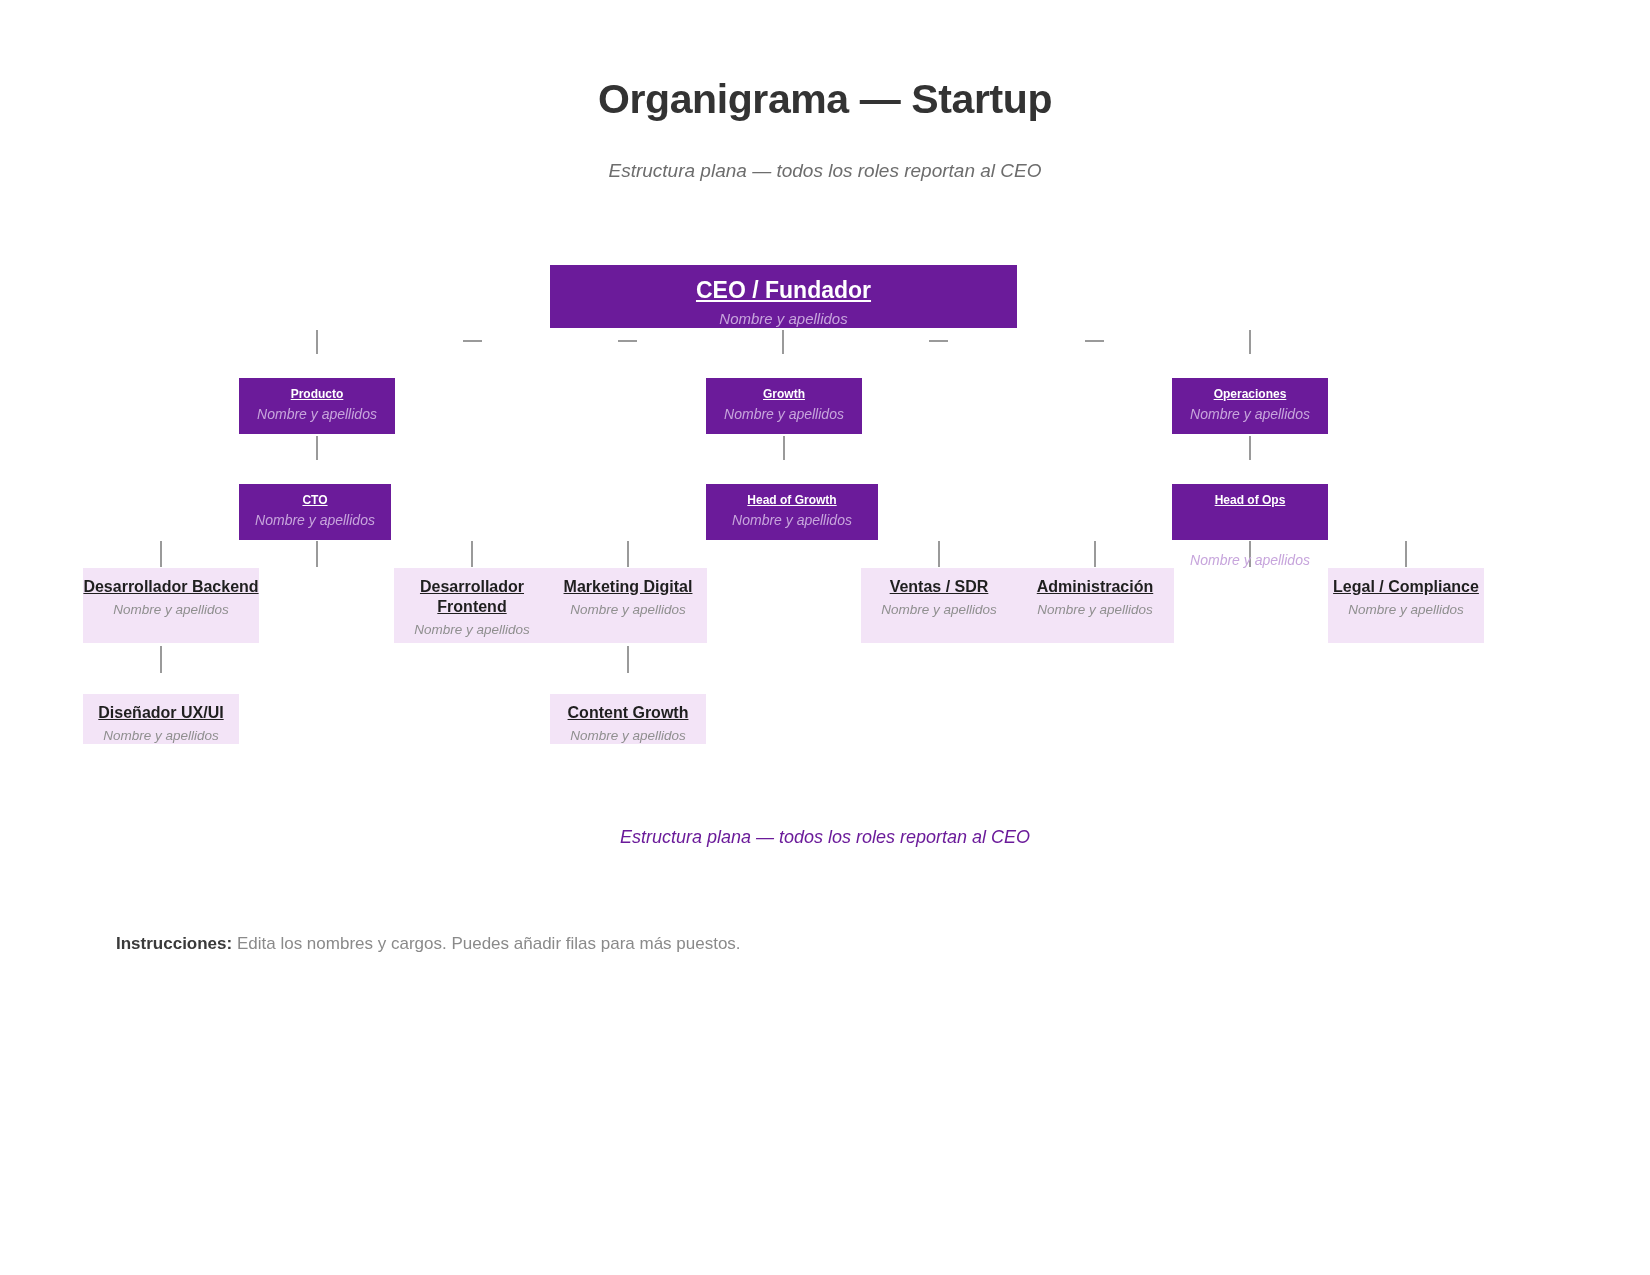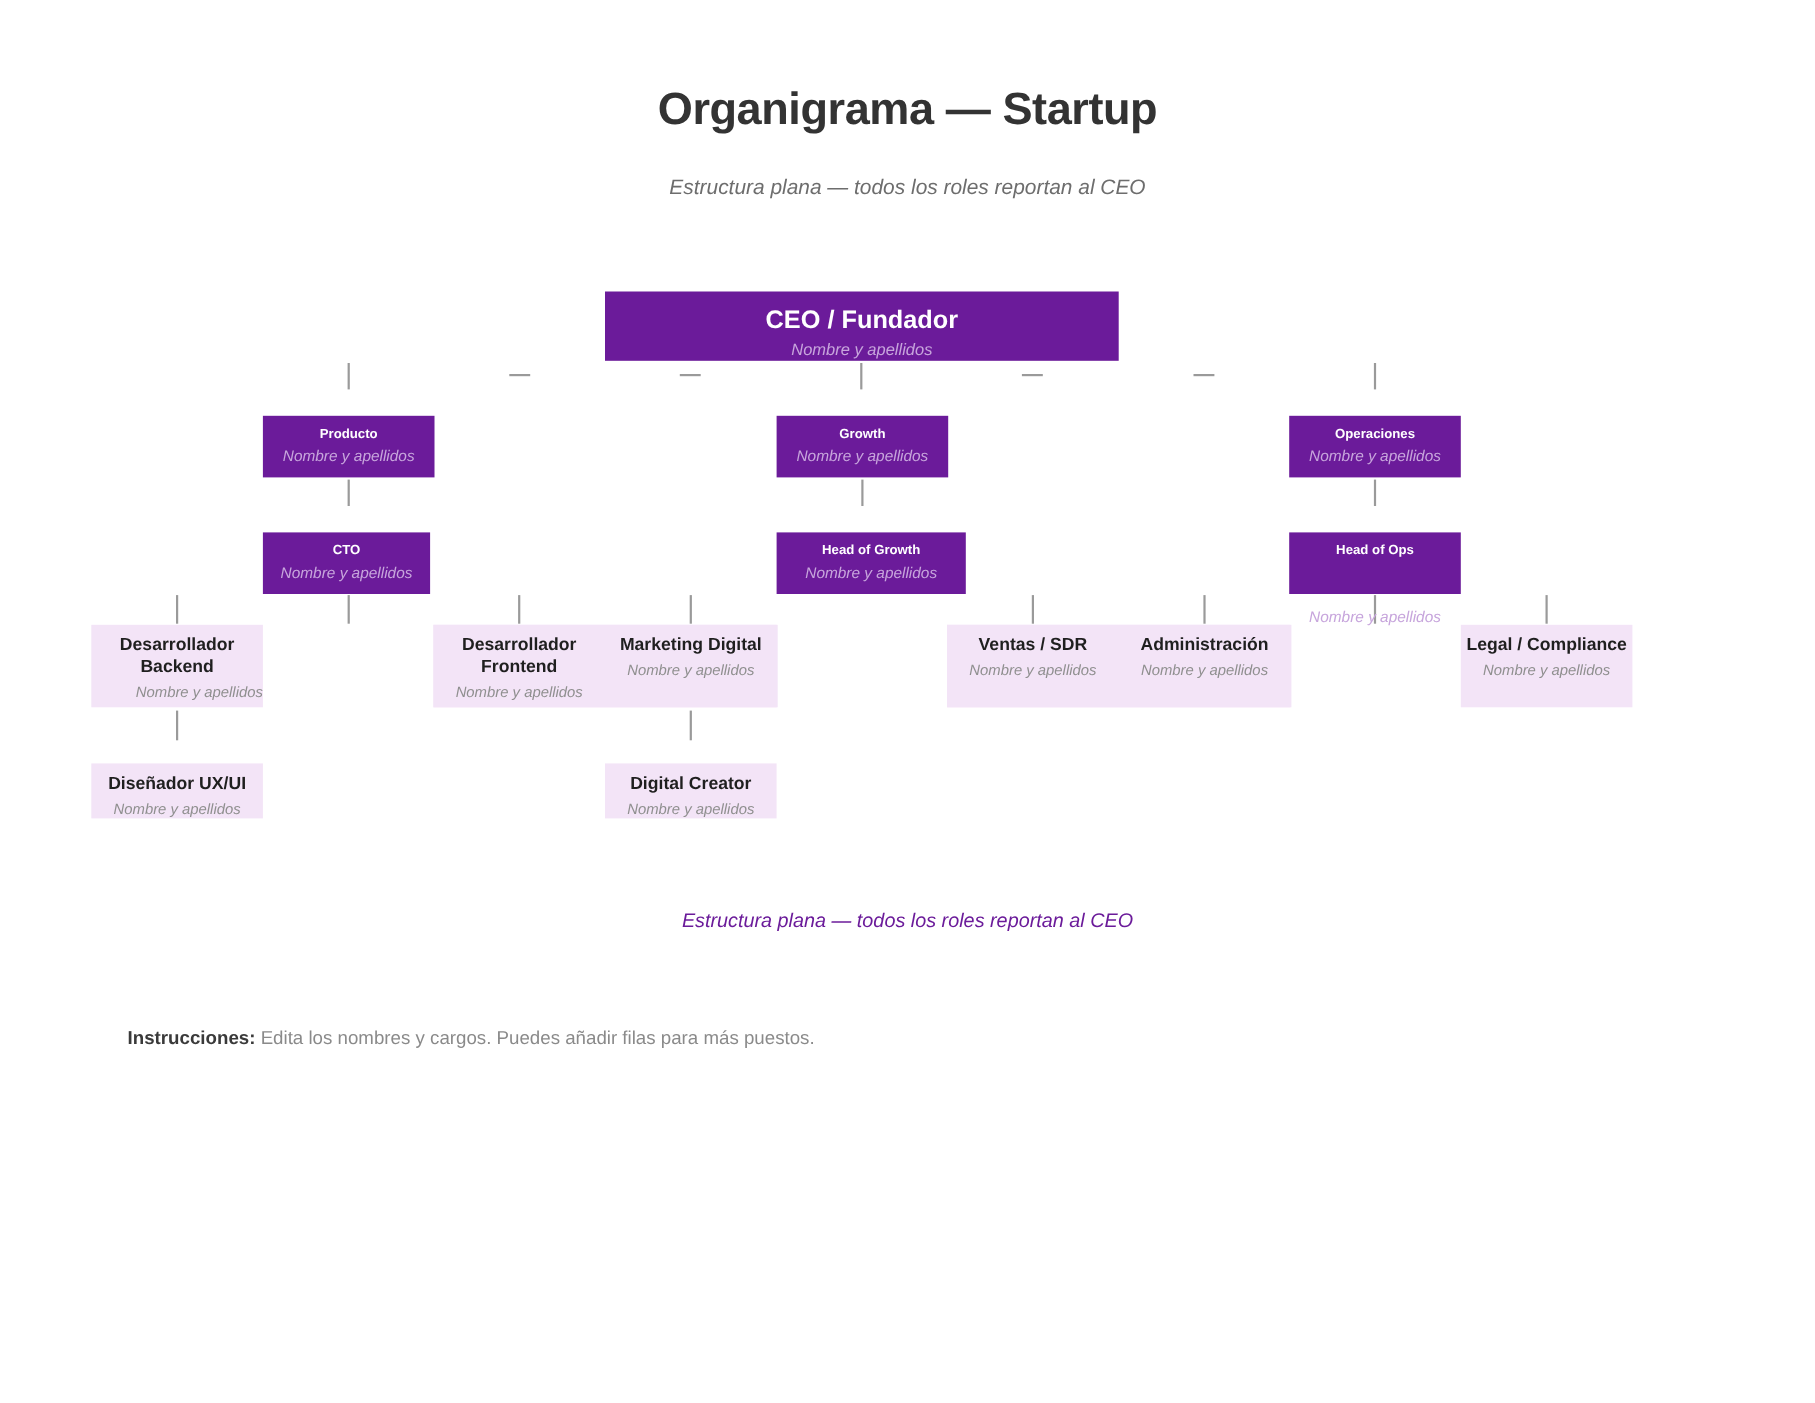--- a/index.html
+++ b/index.html
@@ -51,20 +51,21 @@
     display: flex;
     flex-direction: column;
     align-items: center;
     justify-content: flex-start;
     padding-top: 9px;
     text-align: center;
   }
   .node .n-title {
     font-weight: 700;
     line-height: 1.24;
+    text-decoration: underline;
   }
   .node .n-sub {
     font-style: italic;
     line-height: 1.3;
   }
 
   
   .node.solid {
     background: #6B1B9A;
   }
@@ -194,21 +195,21 @@
   <div class="node solid dept" style="left:706px; top:484px; width:172px; height:56px;">
     <div class="n-title">Head of Growth</div>
     <div class="n-sub">Nombre y apellidos</div>
   </div>
 
   <div class="node solid dept" style="left:1172px; top:484px; width:156px; height:56px;gap:40px;">
     <div class="n-title">Head of Ops</div>
     <div class="n-sub">Nombre y apellidos</div>
   </div>
 
-  <div class="node pale leaf" style="left:83px; top:568px; width:156px; height:75px;align-items:flex-end;">
+  <div class="node pale leaf" style="left:83px; top:568px; width:176px; height:75px;">
     <div class="n-title">Desarrollador Backend</div>
     <div class="n-sub">Nombre y apellidos</div>
   </div>
 
   <div class="node pale leaf" style="left:394px; top:568px; width:156px; height:75px;">
     <div class="n-title">Desarrollador Frontend</div>
     <div class="n-sub">Nombre y apellidos</div>
   </div>
 
   <div class="node pale leaf" style="left:550px; top:568px; width:156px; height:75px;">
@@ -230,21 +231,21 @@
     <div class="n-title">Legal / Compliance</div>
     <div class="n-sub">Nombre y apellidos</div>
   </div>
 
   <div class="node pale leaf" style="left:83px; top:694px; width:156px; height:50px;">
     <div class="n-title">Diseñador UX/UI</div>
     <div class="n-sub">Nombre y apellidos</div>
   </div>
 
   <div class="node pale leaf" style="left:550px; top:694px; width:156px; height:50px;">
-    <div class="n-title">Digital Creator</div>
+    <div class="n-title">Content Growth</div>
     <div class="n-sub">Nombre y apellidos</div>
   </div>
 
   <div class="caption">Estructura plana — todos los roles reportan al CEO</div>
 
   <div class="instructions">
     <span class="ins-label">Instrucciones:</span>
     <span>Edita los nombres y cargos. Puedes añadir filas para más puestos.</span>
   </div>
 

